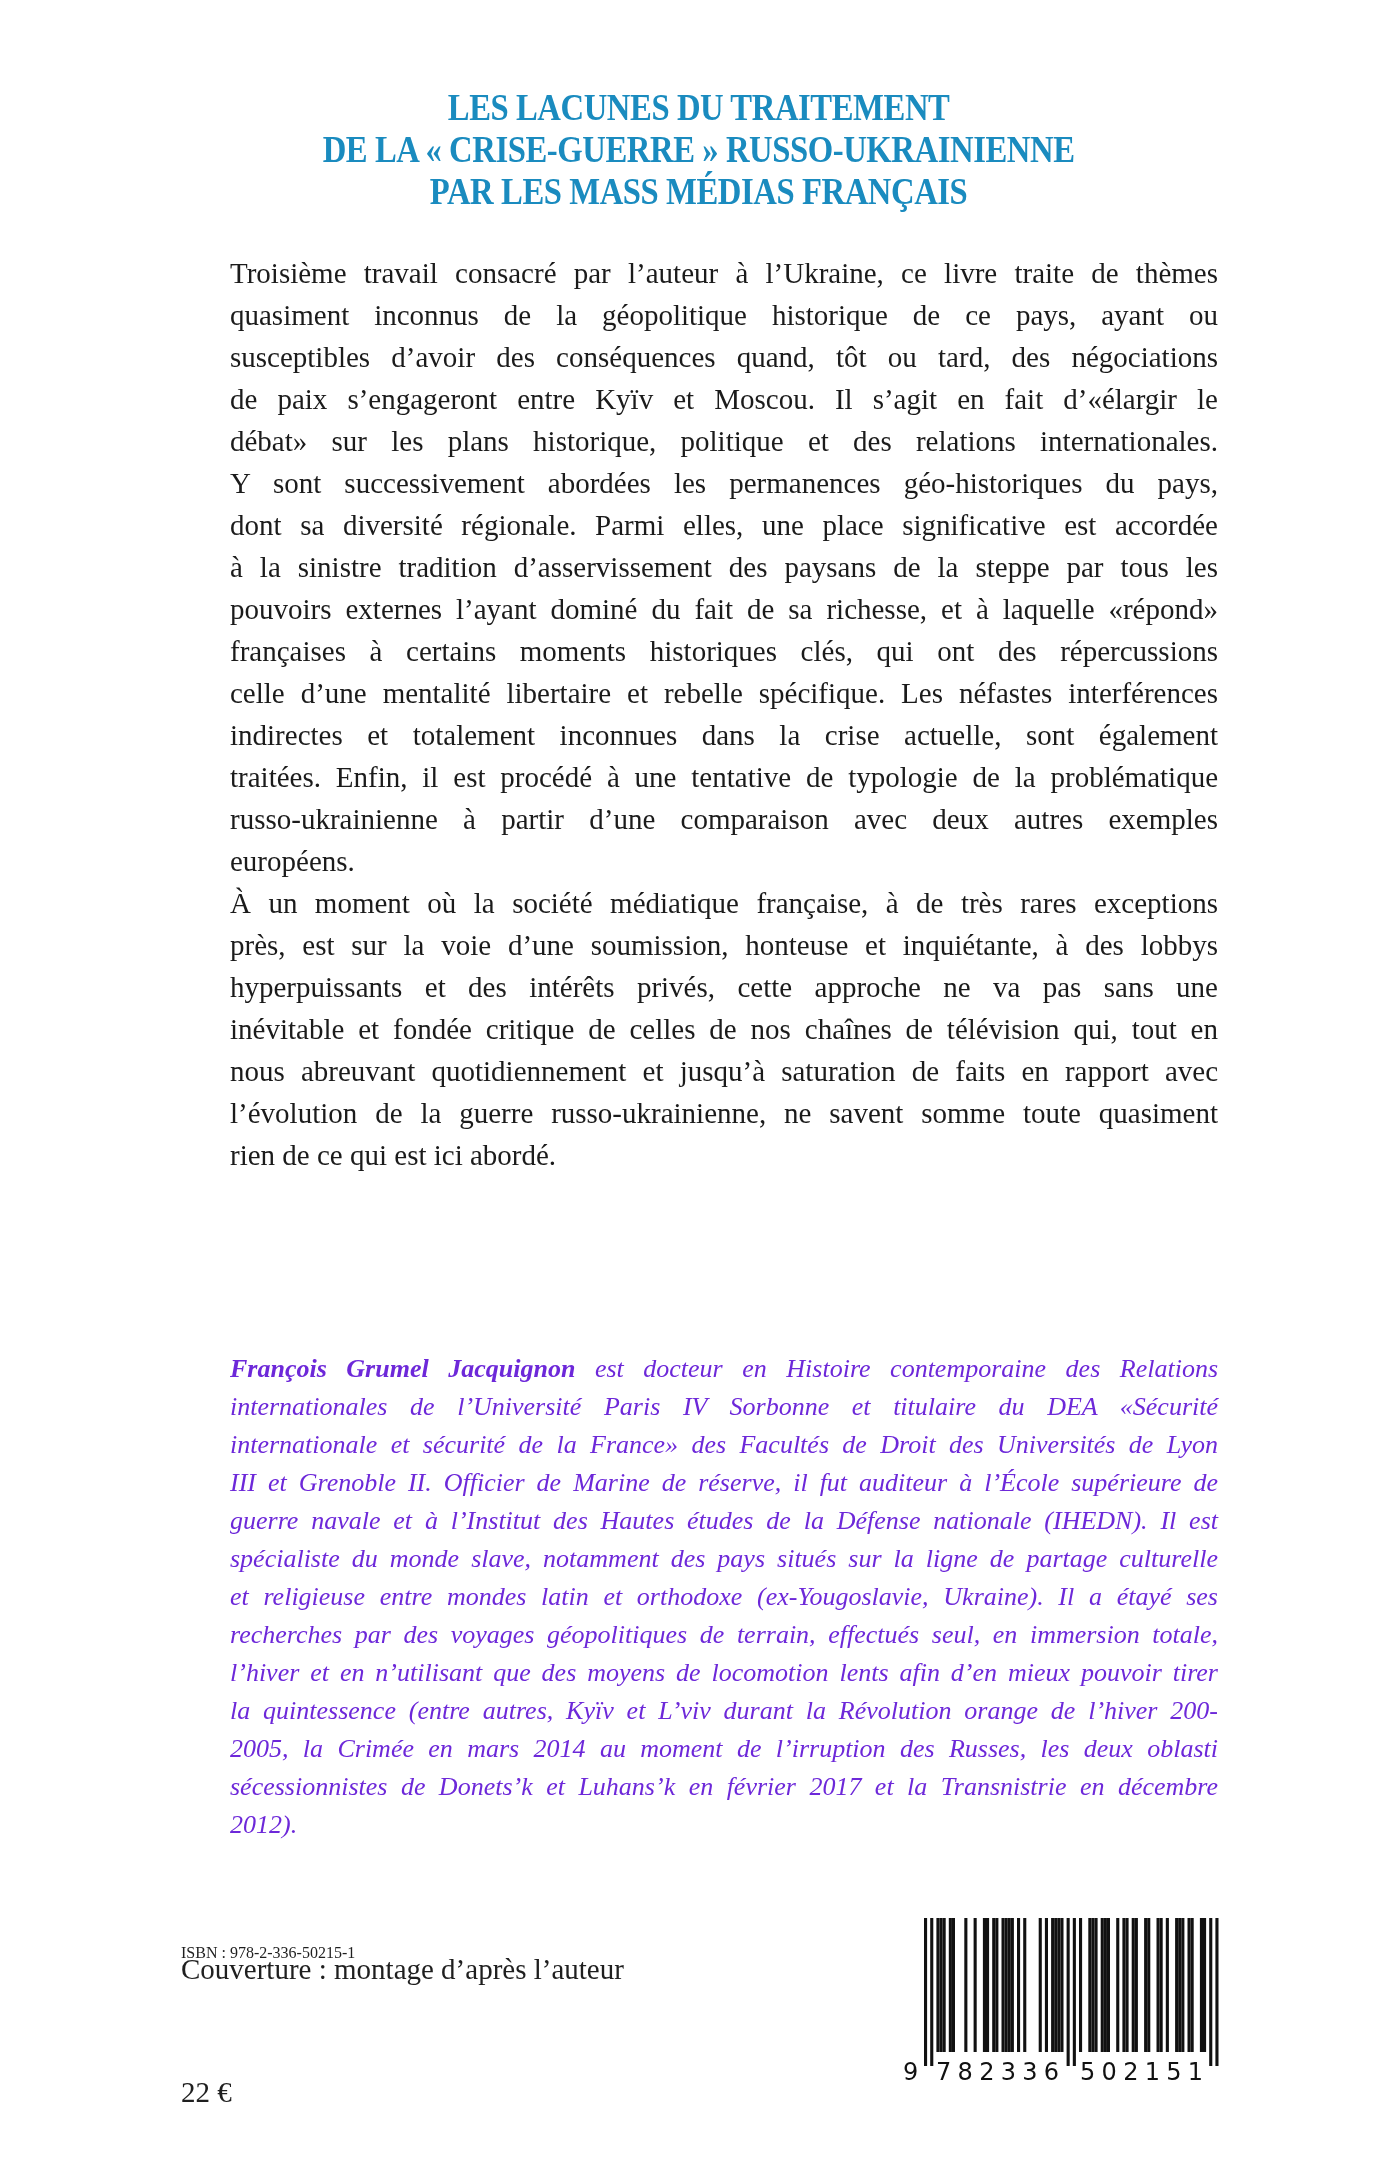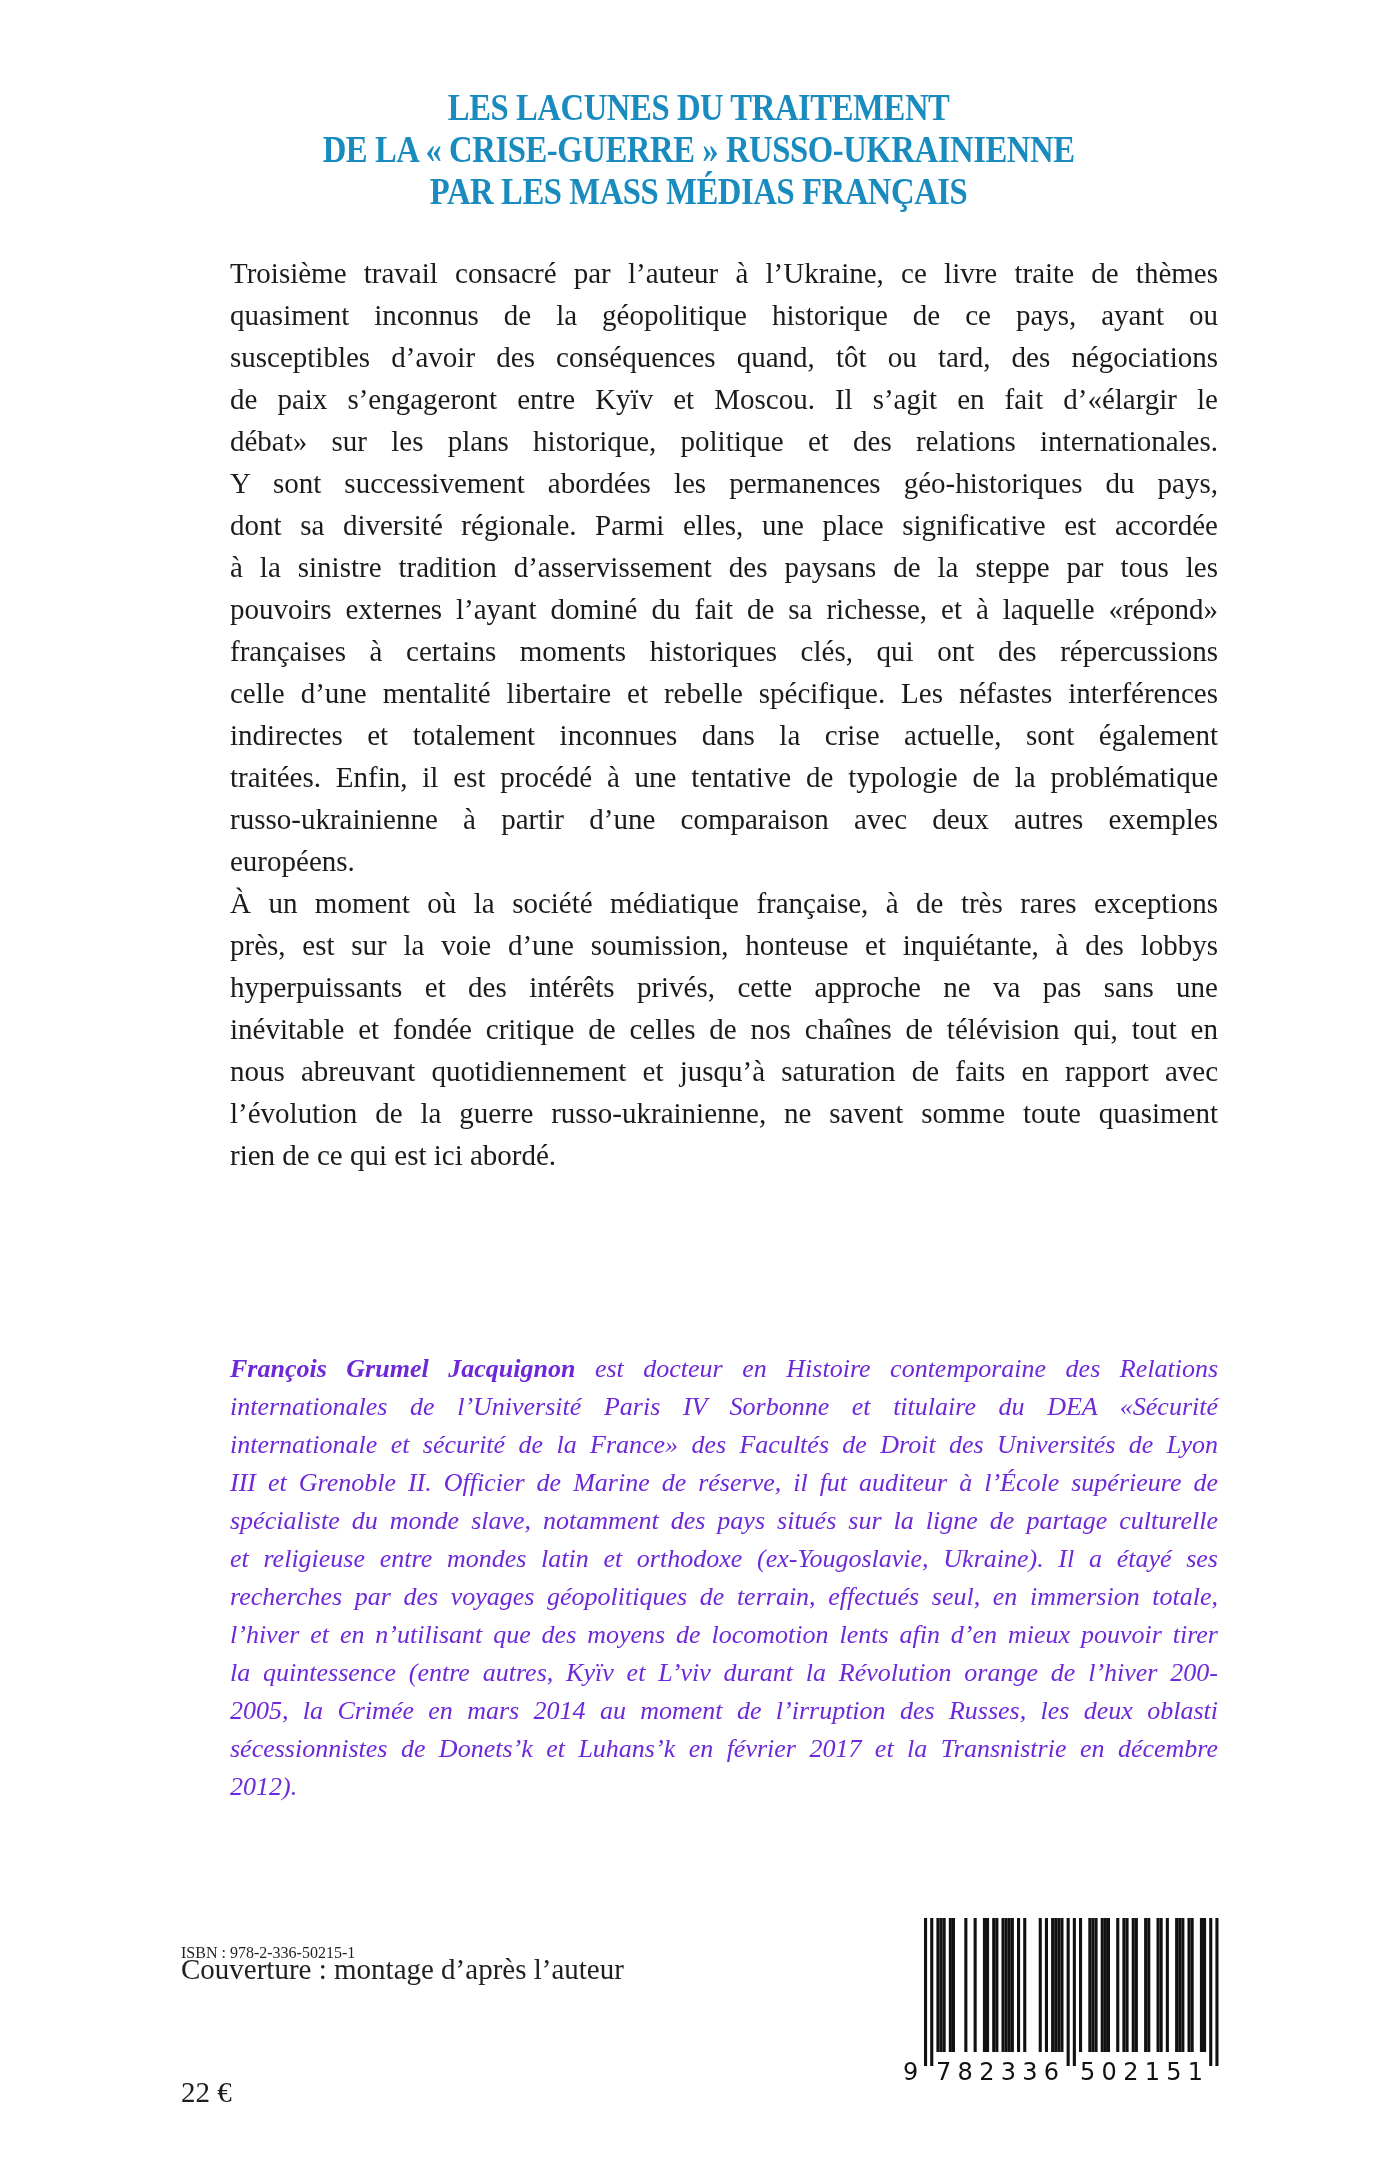--- a/index.html
+++ b/index.html
@@ -67,20 +67,21 @@
       <span class="line">l’évolution de la guerre russo-ukrainienne, ne savent somme toute quasiment</span>
       <span class="line last">rien de ce qui est ici abordé.</span>
     </div>
   </div>
 
   <div class="bio">
     <span class="line"><span class="author-name">François Grumel Jacquignon</span><span> est docteur en Histoire contemporaine des Relations</span></span>
     <span class="line">internationales de l’Université Paris IV Sorbonne et titulaire du DEA «Sécurité</span>
     <span class="line">internationale et sécurité de la France» des Facultés de Droit des Universités de Lyon</span>
     <span class="line">III et Grenoble II. Officier de Marine de réserve, il fut auditeur à l’École supérieure de</span>
+    <span class="line">guerre navale et à l’Institut des Hautes études de la Défense nationale (IHEDN). Il est</span>
     <span class="line">spécialiste du monde slave, notamment des pays situés sur la ligne de partage culturelle</span>
     <span class="line">et religieuse entre mondes latin et orthodoxe (ex-Yougoslavie, Ukraine). Il a étayé ses</span>
     <span class="line">recherches par des voyages géopolitiques de terrain, effectués seul, en immersion totale,</span>
     <span class="line">l’hiver et en n’utilisant que des moyens de locomotion lents afin d’en mieux pouvoir tirer</span>
     <span class="line">la quintessence (entre autres, Kyïv et L’viv durant la Révolution orange de l’hiver 200-</span>
     <span class="line">2005, la Crimée en mars 2014 au moment de l’irruption des Russes, les deux oblasti</span>
     <span class="line">sécessionnistes de Donets’k et Luhans’k en février 2017 et la Transnistrie en décembre</span>
     <span class="line last">2012).</span>
   </div>
 

